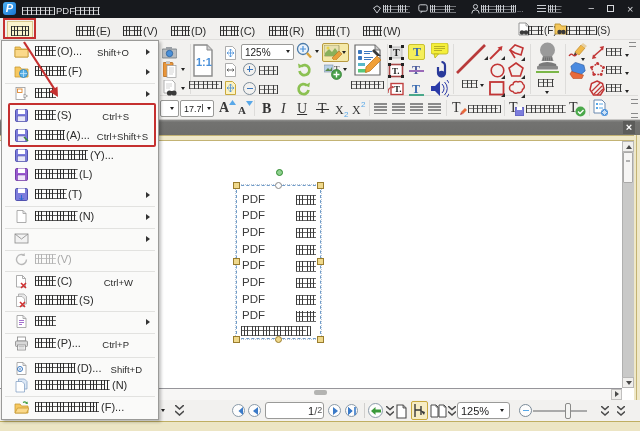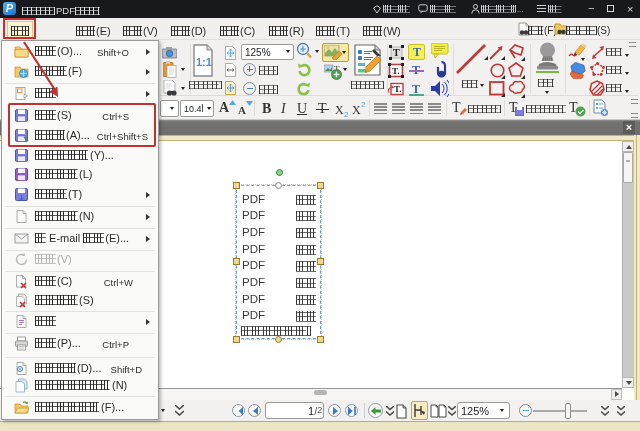--- a/index.html
+++ b/index.html
@@ -302,21 +302,21 @@
     <path d="M8 1l5.5 2.5 1.5 6-3.5 5.5h-7L1 9.5 2.5 3.5z" fill="none" stroke="#c23535" stroke-width="1.5"></path>
     <path d="M3 11l8-8M5 14l8-8M8 15l6-6" stroke="#c23535" stroke-width="1.2"></path>
   </svg>
 <div class="ri" style="left:606px;top:83px"><span class="z" style="width:17px;height:8px"></span></div>
 <span class="dd a" style="left:625px;top:90px"></span>
 <div class="a" style="left:629px;top:42px;width:7px;height:5px;border-top:1.5px solid #8a8a8a;border-bottom:1.5px solid #8a8a8a"></div>
 
 <div class="a" style="left:160px;top:100px;width:19px;height:17px;background:#fff;border:1px solid #9a9a98;border-radius:2px"></div>
 <span class="dd a" style="left:170px;top:107px"></span>
 <div class="a" style="left:180px;top:100px;width:34px;height:17px;background:#fff;border:1px solid #9a9a98;border-radius:2px"></div>
-<div class="a" style="left:184px;top:104px;font-size:9px;color:#222">10.4</div>
+<div class="a" style="left:184px;top:104px;font-size:9px;color:#222">17.7</div>
 <div class="a" style="left:202px;top:104px;width:1px;height:8px;background:#555"></div>
 <span class="dd a" style="left:207px;top:107px"></span>
 <div class="a" style="left:219px;top:100px;font-size:14px;font-weight:bold;color:#3a3a3a;font-family:'Liberation Serif',serif">A</div>
 <svg class="a" style="left:229px;top:100px" width="7" height="5" viewBox="0 0 7 5">
     <path d="M0 5L3.5 0 7 5z" fill="#58a8e8"></path>
   </svg>
 <div class="a" style="left:238px;top:104px;font-size:11px;font-weight:bold;color:#3a3a3a;font-family:'Liberation Serif',serif">A</div>
 <svg class="a" style="left:246px;top:101px" width="7" height="5" viewBox="0 0 7 5">
     <path d="M0 0l3.5 5L7 0z" fill="#58a8e8"></path>
   </svg>
@@ -563,21 +563,20 @@
       </svg>
   <span class="tx"><span class="z z4" style="width:44px"></span>(N)</span>
       <span class="ar"></span>
     </div>
  <div class="msep" style="top:186.5px"></div>
  <div class="mi" style="top:188px">
   <svg class="ic" viewBox="0 0 15 15">
         <rect x="1" y="3" width="13" height="9" fill="#f2f2f2" stroke="#8a8a8a" stroke-width=".8"></rect>
         <path d="M1 3l6.5 5L14 3" fill="none" stroke="#8a8a8a" stroke-width=".8"></path>
       </svg>
-  <span class="tx"><span class="z z1" style="width:11px"></span> E-mail <span class="z z2" style="width:22px"></span>(E)...</span>
       <span class="ar"></span>
     </div>
  <div class="msep" style="top:208.5px"></div>
  <div class="mi" style="top:209px">
   <svg class="ic" viewBox="0 0 15 15">
         <path d="M12.5 7.5a5 5 0 1 1-2-4" fill="none" stroke="#b8b8b8" stroke-width="1.4"></path>
         <path d="M10.5 1l.3 3-3-.5z" fill="#b8b8b8"></path>
       </svg>
   <span class="tx" style="color:#a8a8a8"><span class="z z2" style="width:22px;color:#b4b4b4"></span>(V)</span>
     </div>

